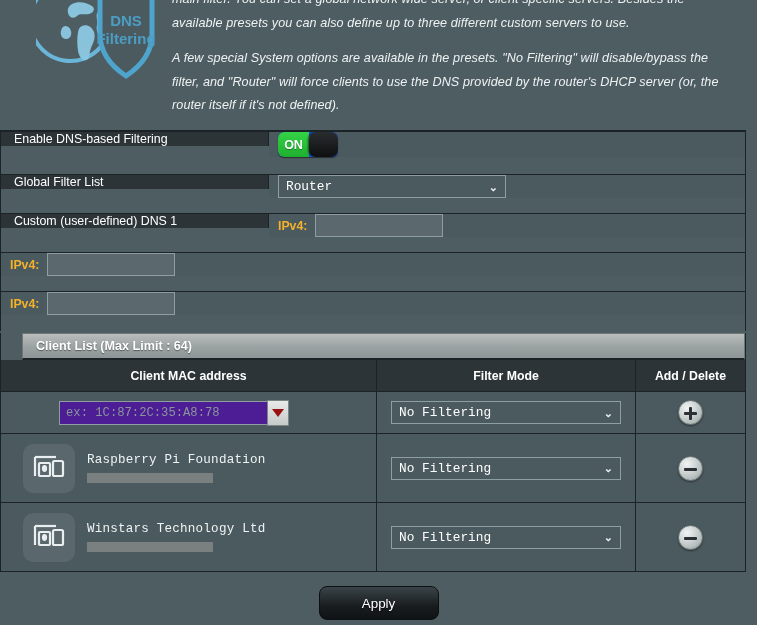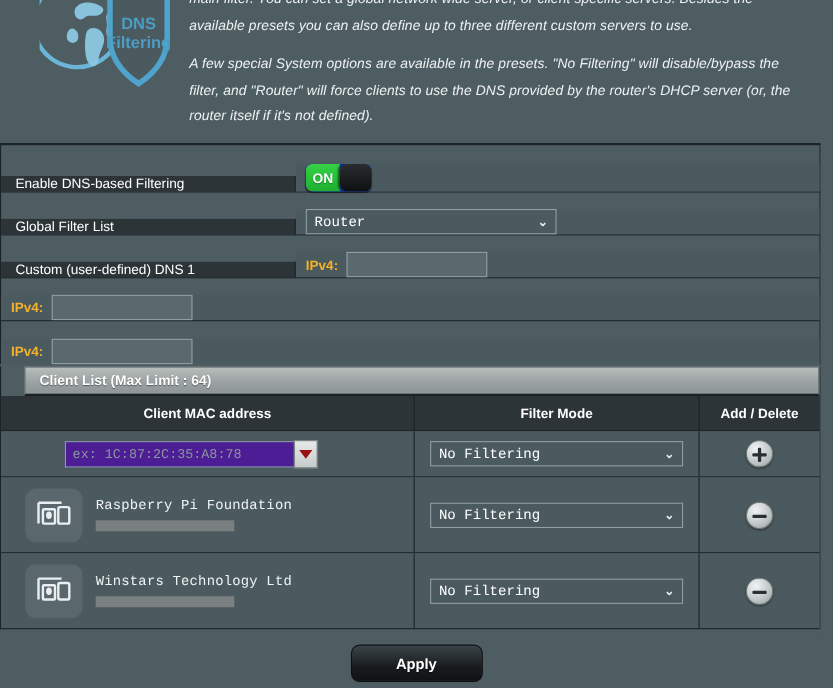--- a/index.html
+++ b/index.html
@@ -48,21 +48,21 @@
     width: 746px;
     border-top: 2px solid #1c2326;
     border-left: 1px solid #1c2326;
     border-right: 1px solid #1c2326;
   }
   .srow {
     display: flex;
     width: 100%;
     border-bottom: 1px solid #1c2326;
     min-height: 39px;
-    align-items: flex-end;
+    align-items: flex-start;
   }
   .srow:last-child { border-bottom: none; }
   .scell-label {
     width: 268px;
     flex: 0 0 268px;
     background: #2c3438;
     color: #ffffff;
     font-size: 12.4px;
     display: flex;
     align-items: center;
@@ -312,21 +312,21 @@
     align-items: center;
     justify-content: center;
   }
   .apply-btn {
     width: 120px; height: 34px;
     border-radius: 8px;
     background: linear-gradient(#3b4449, #181c1e 60%, #101315);
     border: 1px solid #0d1011;
     color: #ffffff;
     font-size: 13.4px;
-    font-weight: bold;
+    font-weight: normal;
     cursor: pointer;
     text-shadow: 0 1px 1px rgba(0,0,0,.6);
     font-family: "Liberation Sans", sans-serif;
   }
 
   .edge-right {
     position: absolute;
     right: 0; top: 0;
     width: 11px; height: 581px;
     background: #4e5d62;

